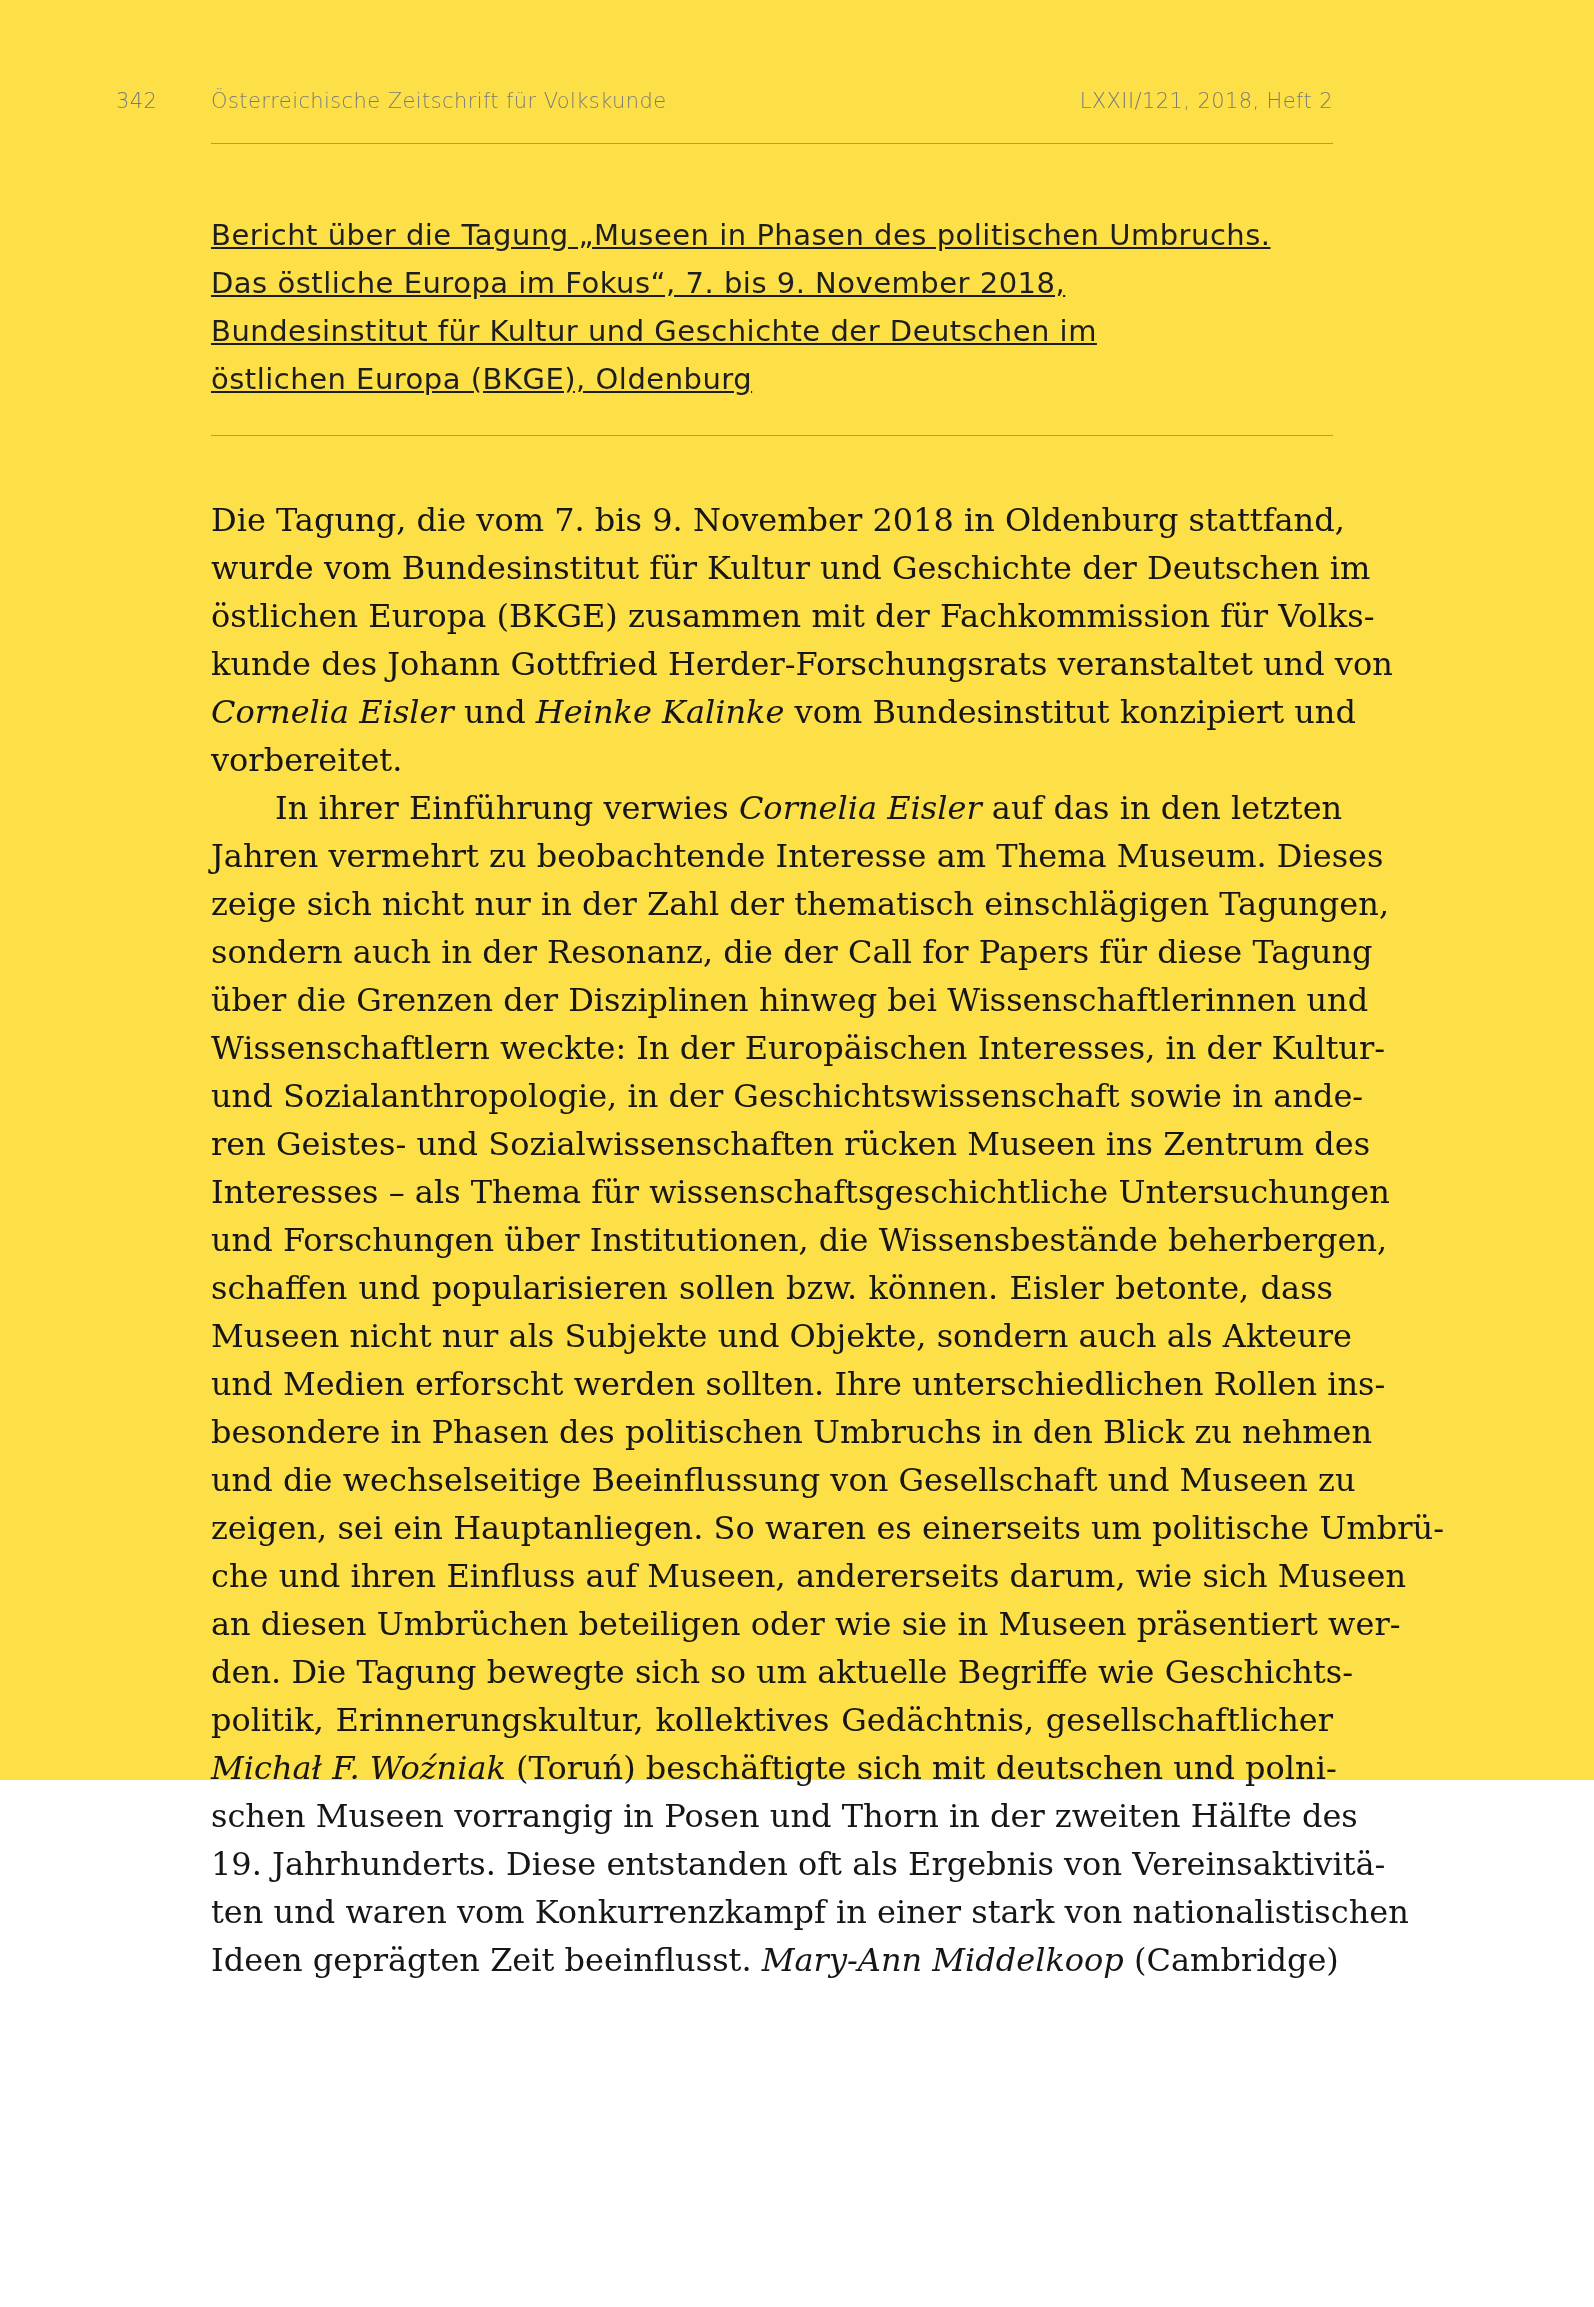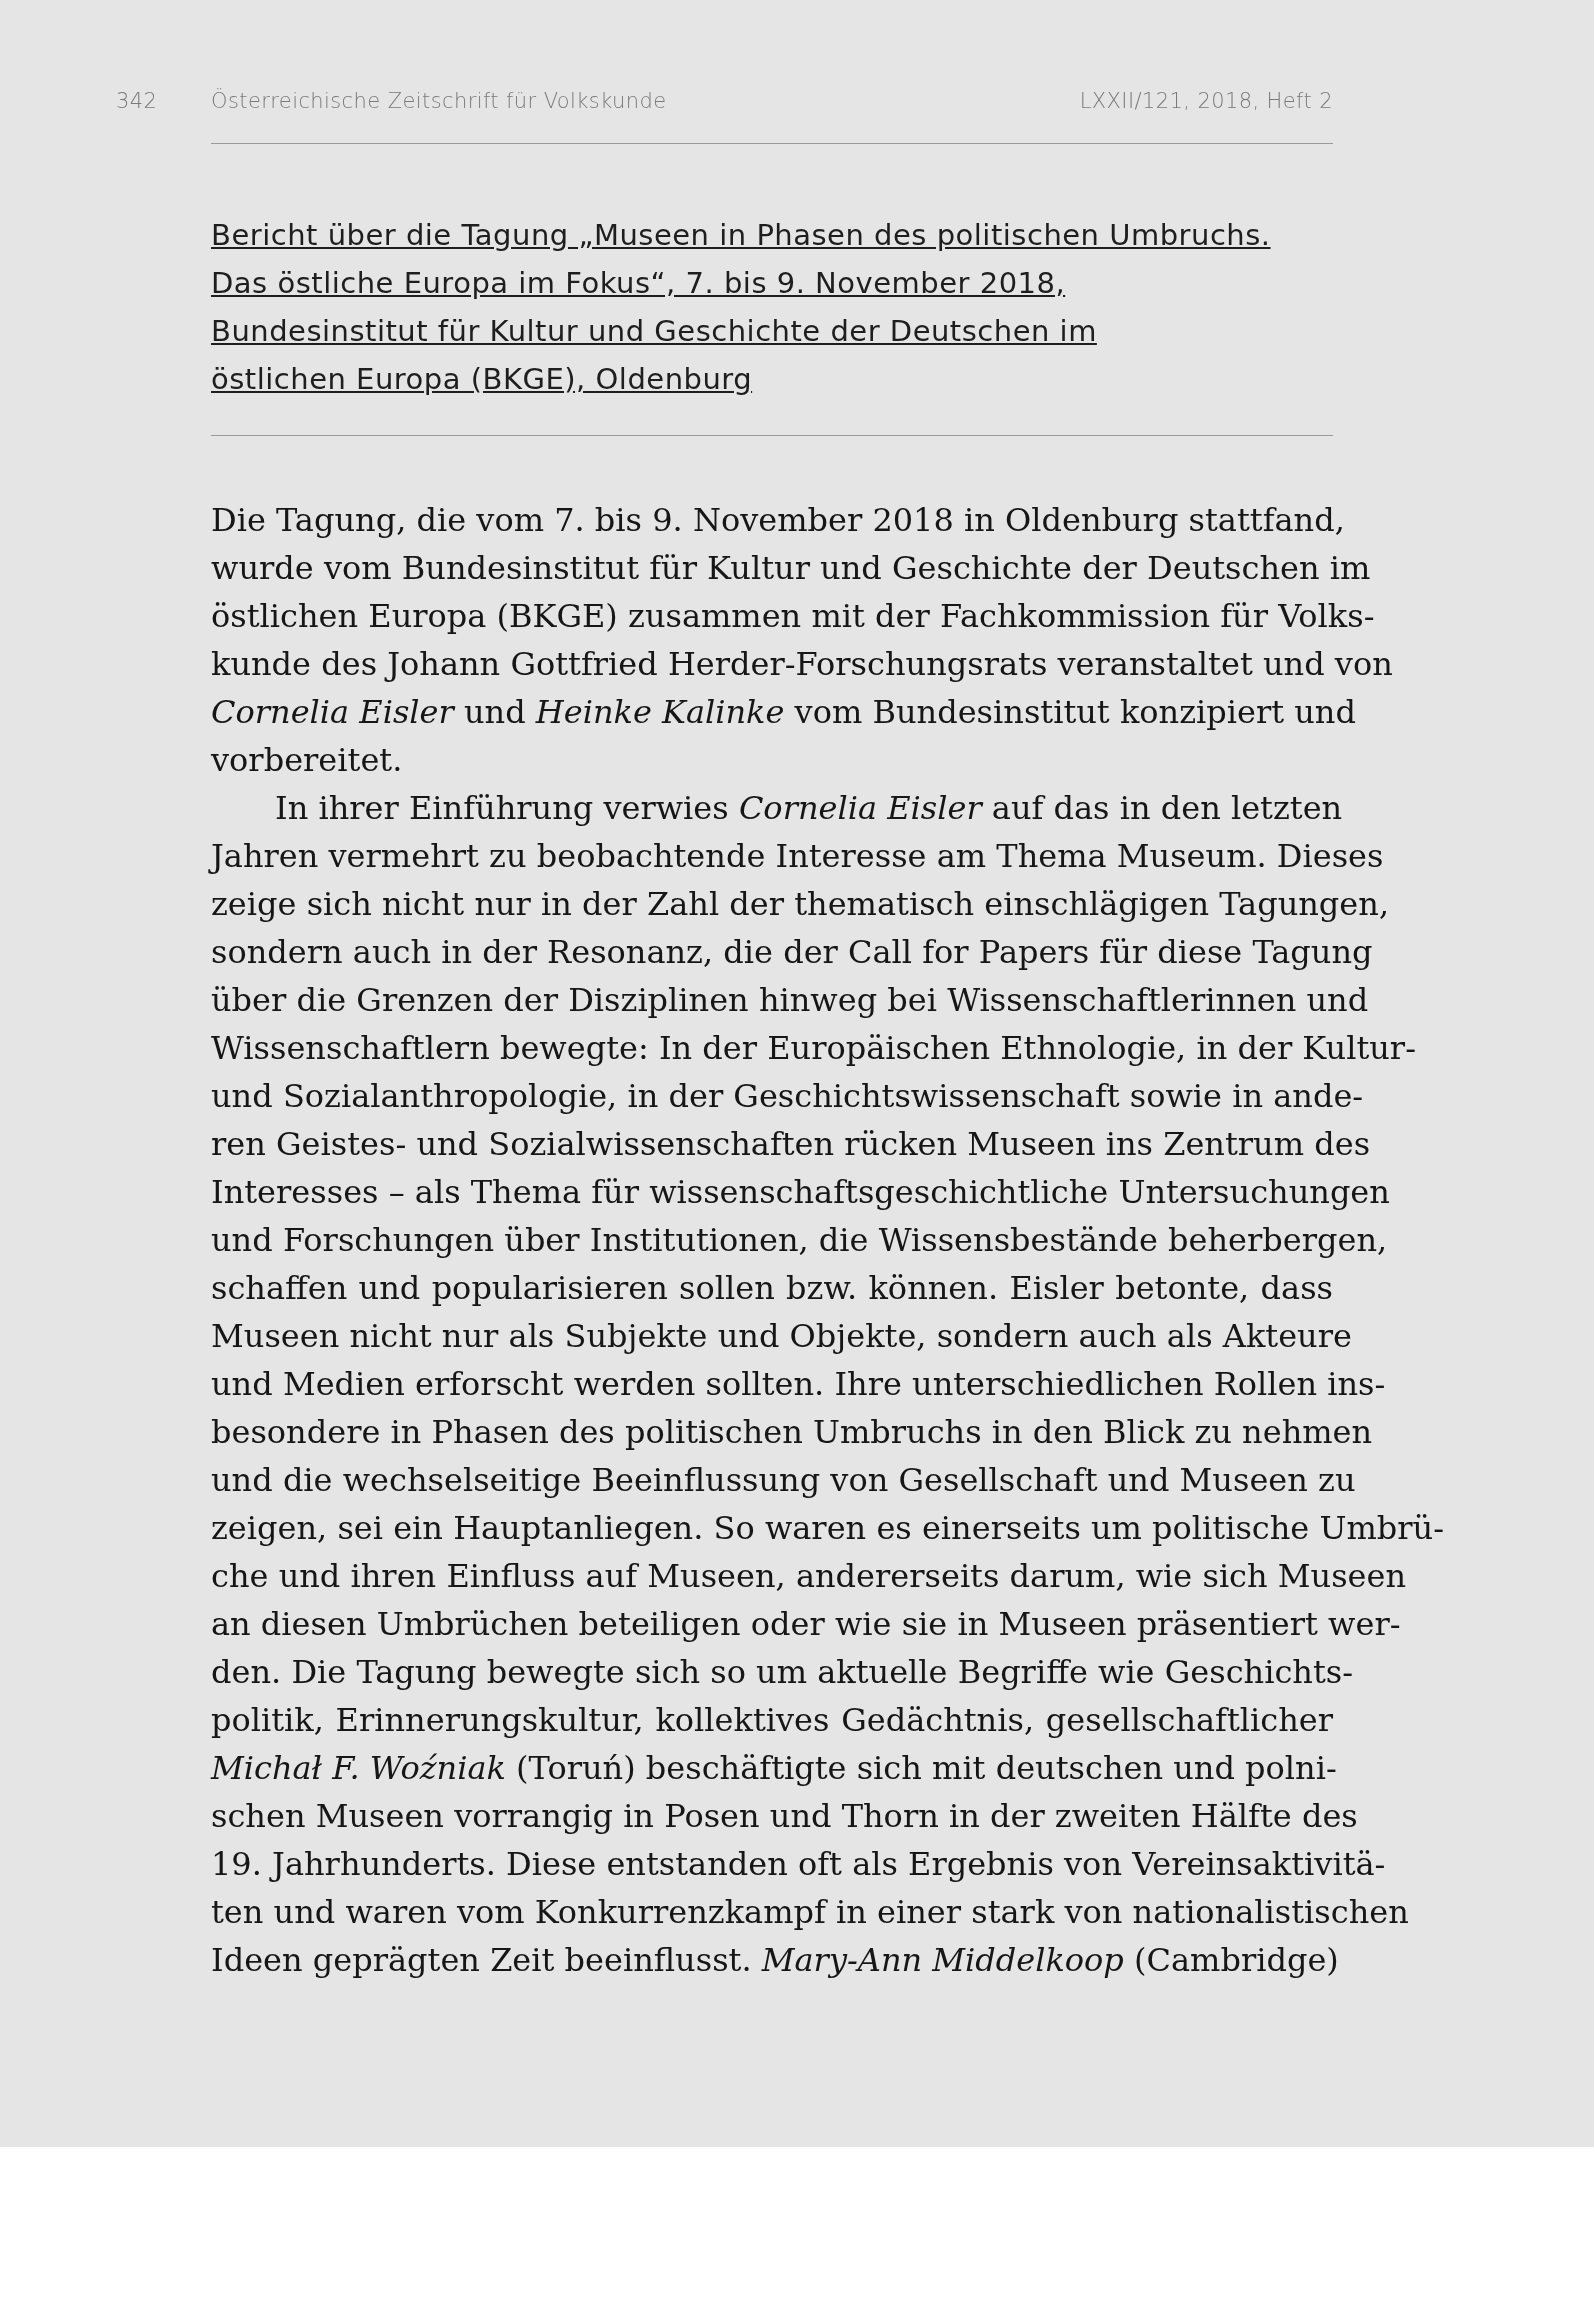--- a/index.html
+++ b/index.html
@@ -1,17 +1,17 @@
 <!DOCTYPE html>
 <html style="font-size:12.8px"><head>
 <meta charset="utf-8">
 <style>
   html, body { margin: 0; padding: 0; background: #ffffff; }
   body { width: 1595px; height: 2307px; position: relative; overflow: hidden; }
-  .page { position: absolute; left: 0; top: 0; width: 1595px; height: 2147px; background: #e5e5e5; }
+  .page { position: absolute; left: 0; top: 0; width: 1595px; height: 1780px; background: #fde047; }
 
   .running-header { position: absolute; left: 0; top: 89px; width: 1595px; height: 32px;
     font-family: "DejaVu Sans", sans-serif; font-size: 21px; color: #7a7a7a; letter-spacing: 0.4px; font-weight: 300; }
   .page-number { position: absolute; left: 116px; top: 0; }
   .journal-title { position: absolute; left: 211px; top: 0; }
   .issue-info { position: absolute; right: 262px; top: 0; }
   .header-rule { position: absolute; left: 211px; top: 143px; width: 1122px; height: 0; border-top: 1.6px solid #9a9a9a; }
 
   .article-title { position: absolute; left: 211px; top: 211px; width: 1122px;
     font-family: "DejaVu Sans", sans-serif; font-size: 29px; line-height: 48px; color: #1e1e1e; letter-spacing: 0.5px; text-decoration: underline; }
@@ -52,21 +52,21 @@
         <div class="line"><span>kunde des Johann Gottfried Herder-Forschungsrats veranstaltet und von</span></div>
         <div class="line"><em>Cornelia Eisler</em><span> und </span><em>Heinke Kalinke</em><span> vom Bundesinstitut konzipiert und</span></div>
         <div class="line last"><span>vorbereitet.</span></div>
       </div>
       <div>
         <div class="line indent"><span>In ihrer Einführung verwies </span><em>Cornelia Eisler</em><span> auf das in den letzten</span></div>
         <div class="line"><span>Jahren vermehrt zu beobachtende Interesse am Thema Museum. Dieses</span></div>
         <div class="line"><span>zeige sich nicht nur in der Zahl der thematisch einschlägigen Tagungen,</span></div>
         <div class="line"><span>sondern auch in der Resonanz, die der Call for Papers für diese Tagung</span></div>
         <div class="line"><span>über die Grenzen der Disziplinen hinweg bei Wissenschaftlerinnen und</span></div>
-        <div class="line"><span>Wissenschaftlern bewegte: In der Europäischen Ethnologie, in der Kultur-</span></div>
+        <div class="line"><span>Wissenschaftlern weckte: In der Europäischen Interesses, in der Kultur-</span></div>
         <div class="line"><span>und Sozialanthropologie, in der Geschichtswissenschaft sowie in ande-</span></div>
         <div class="line"><span>ren Geistes- und Sozialwissenschaften rücken Museen ins Zentrum des</span></div>
         <div class="line"><span>Interesses – als Thema für wissenschaftsgeschichtliche Untersuchungen</span></div>
         <div class="line"><span>und Forschungen über Institutionen, die Wissensbestände beherbergen,</span></div>
         <div class="line"><span>schaffen und popularisieren sollen bzw. können. Eisler betonte, dass</span></div>
         <div class="line"><span>Museen nicht nur als Subjekte und Objekte, sondern auch als Akteure</span></div>
         <div class="line"><span>und Medien erforscht werden sollten. Ihre unterschiedlichen Rollen ins-</span></div>
         <div class="line"><span>besondere in Phasen des politischen Umbruchs in den Blick zu nehmen</span></div>
         <div class="line"><span>und die wechselseitige Beeinflussung von Gesellschaft und Museen zu</span></div>
         <div class="line"><span>zeigen, sei ein Hauptanliegen. So waren es einerseits um politische Umbrü-</span></div>

